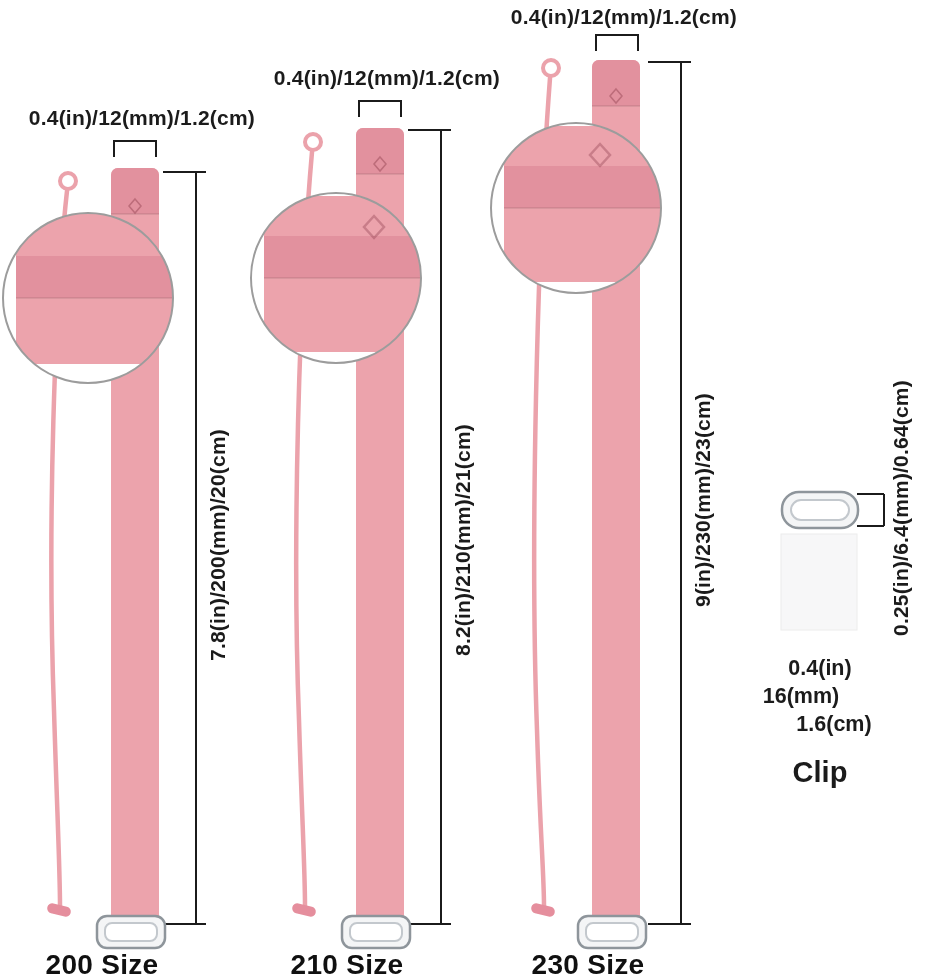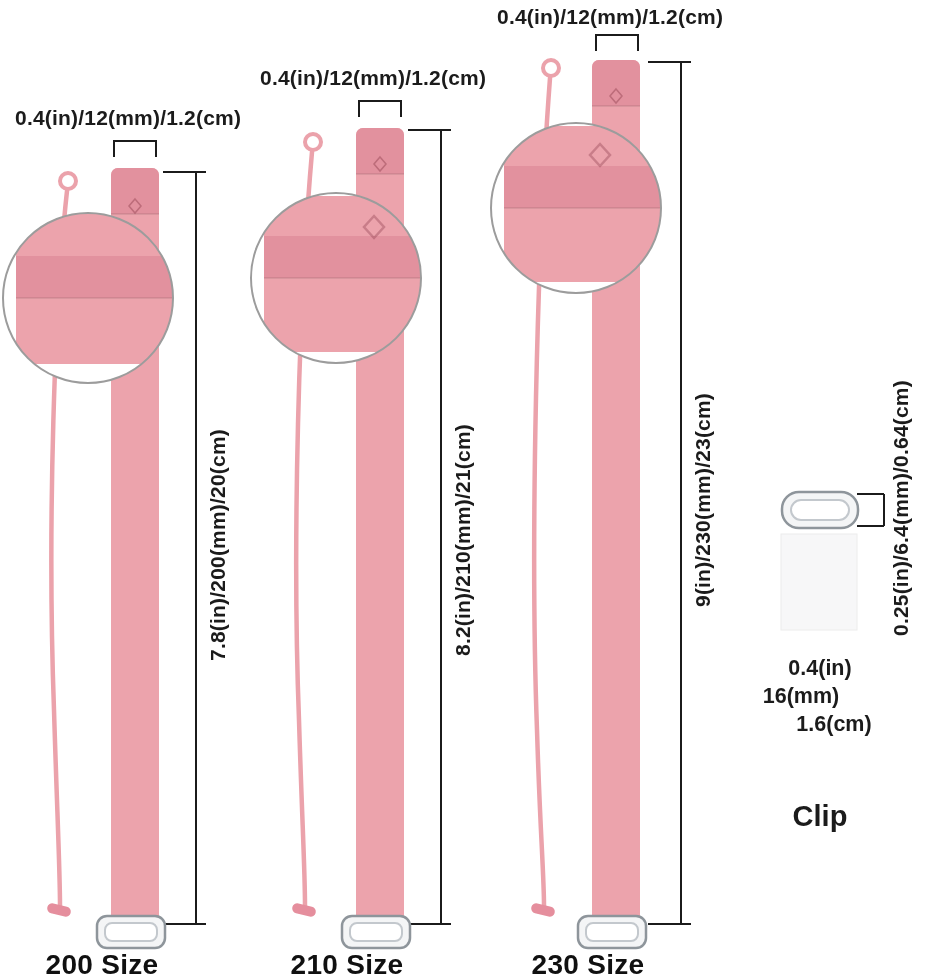--- a/index.html
+++ b/index.html
@@ -1,30 +1,30 @@
 <!DOCTYPE html>
 <html style="--strap-pink: #ECA3AC; --strap-pink-dark: #E2919E; --cord-pink: #EBA2AB; --pin-pink: #E58E9D; --ink: #1B1B1B; --circle-border: #9C9C9C; --metal: #8E959B;"><head>
 <meta charset="utf-8">
 <style>
   * { margin:0; padding:0; box-sizing:border-box; }
   html,body { background:#ffffff; }
   body { font-family:"Liberation Sans", sans-serif; color:var(--ink, #1b1b1b); }
   .canvas { position:relative; width:929px; height:978px; background:#fff; overflow:hidden; }
   .abs { position:absolute; }
   .dim-text { font-size:21px; font-weight:600; color:var(--ink); letter-spacing:.2px; white-space:nowrap; }
-  .h-label { text-align:left; }
+  .h-label { text-align:right; }
   .v-label { writing-mode:vertical-rl; transform:rotate(180deg); text-align:center; }
   .bracket-down {
     border-top:2.5px solid var(--ink);
     border-left:2.5px solid var(--ink);
     border-right:2.5px solid var(--ink);
   }
   .size-label { font-size:28px; font-weight:700; text-align:center; color:#101010; letter-spacing:.3px; }
   .clip-size-line { font-size:21.5px; font-weight:600; text-align:center; }
-  .clip-title { font-size:29px; font-weight:700; text-align:center;margin-top:44px; }
+  .clip-title { font-size:29px; font-weight:700; text-align:center; }
   svg.art { position:absolute; left:0; top:0; }
 
   
   .strap-fill { fill:var(--strap-pink); }
   .strap-dark { fill:var(--strap-pink-dark); }
   .cord { stroke:var(--cord-pink); stroke-width:4.5; fill:none; stroke-linecap:round; }
   .ring { stroke:var(--cord-pink); stroke-width:4; fill:none; }
   .pin  { fill:var(--pin-pink); }
   .zoom-bg { fill:#ffffff; }
   .zoom-border { fill:none; stroke:var(--circle-border); stroke-width:2; }

